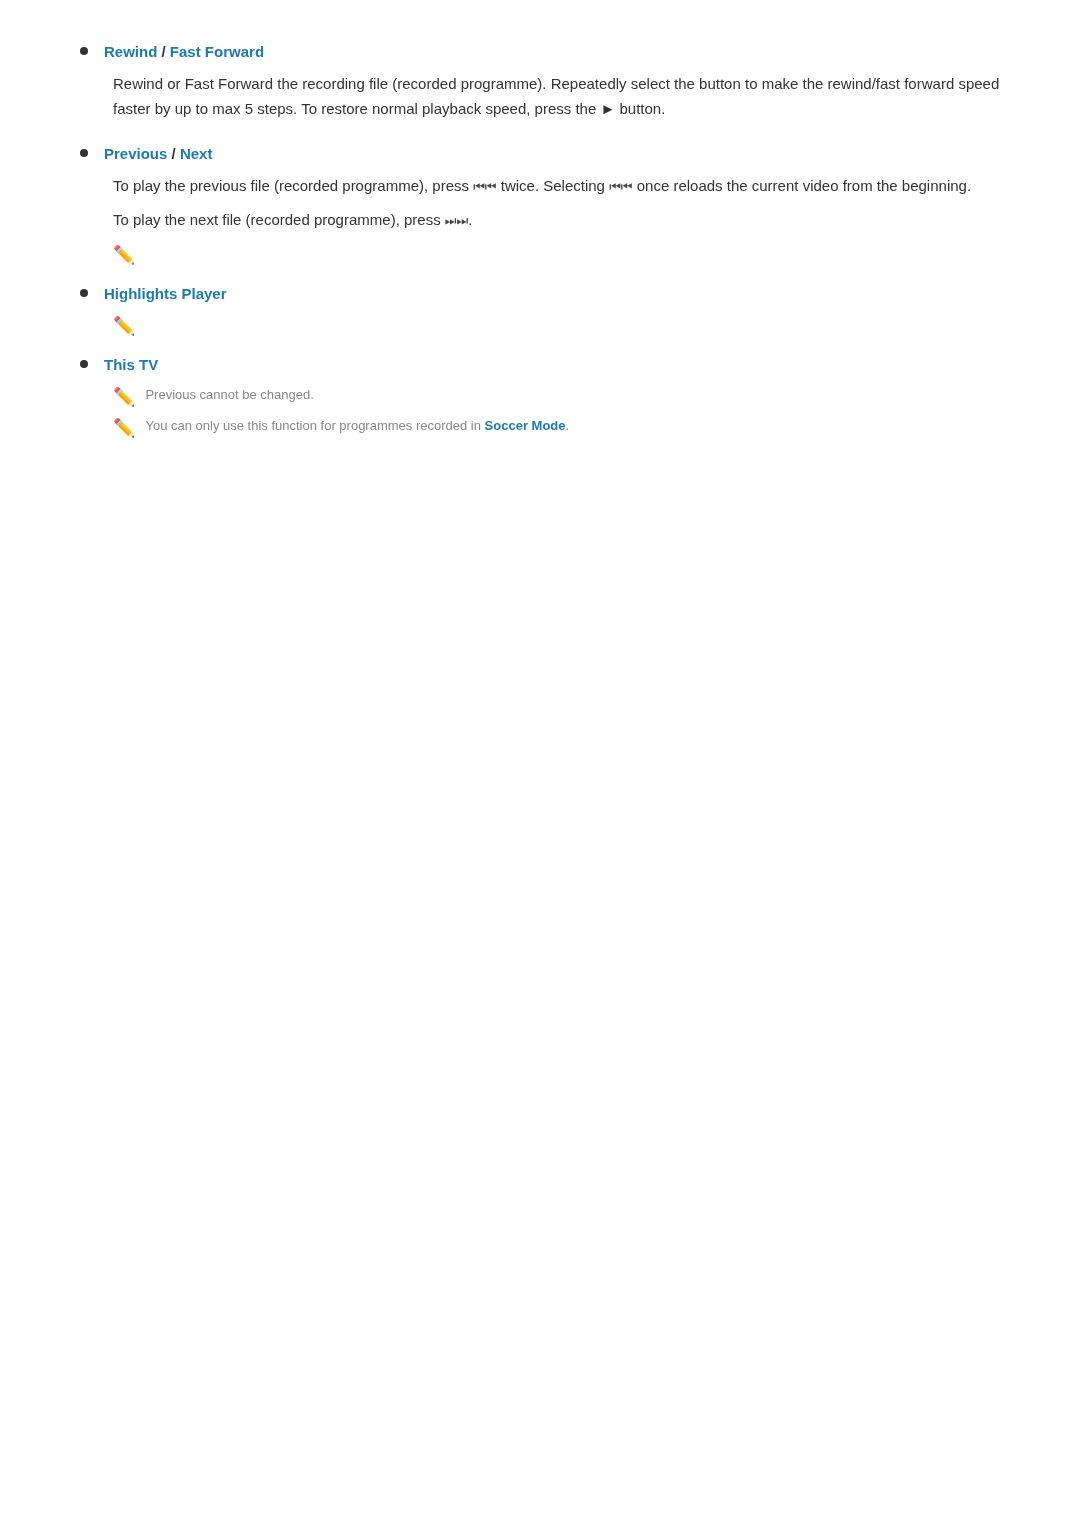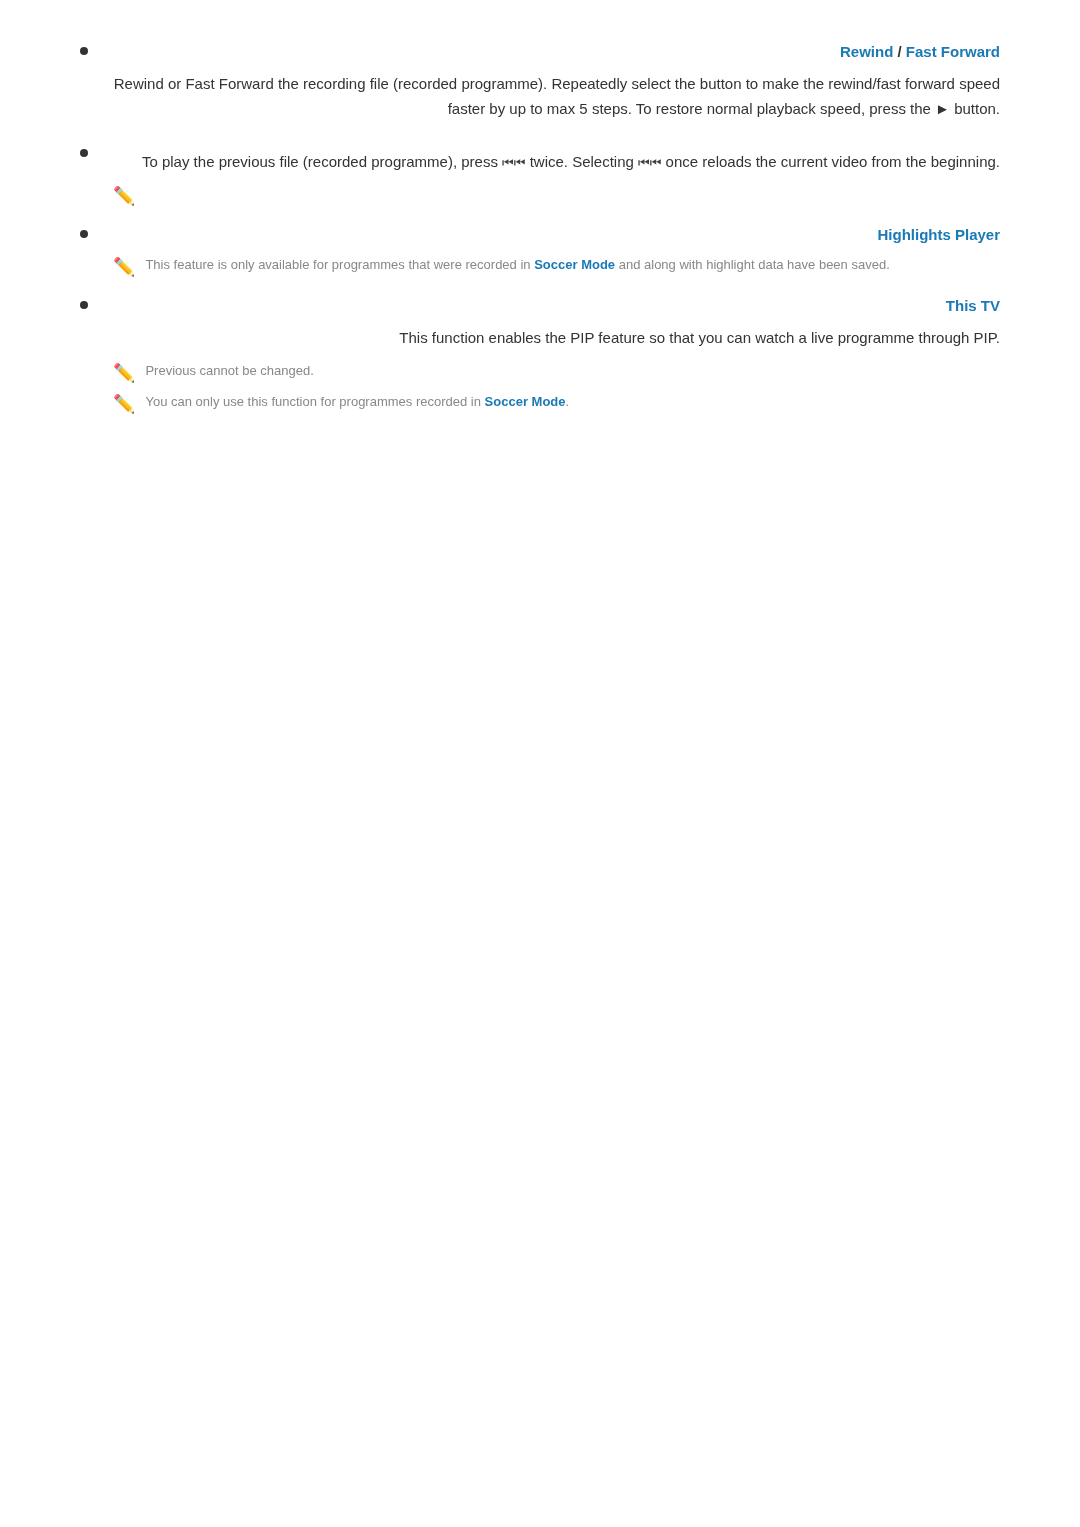--- a/index.html
+++ b/index.html
@@ -22,21 +22,20 @@
       max-width: 1080px;
     }
 
     .section {
       margin-bottom: 22px;
     }
 
     .bullet-list {
       list-style: none;
       padding: 0;
-      text-align: right;
     }
 
     .bullet-item {
       display: flex;
       align-items: flex-start;
       margin-bottom: 10px;
     }
 
     .bullet-dot {
       width: 8px;
@@ -117,58 +116,60 @@
           <p class="body-text">
             Rewind or Fast Forward the recording file (recorded programme). Repeatedly select the button to make the rewind/fast forward speed faster by up to max 5 steps. To restore normal playback speed, press the ► button.
           </p>
         </div>
       </div>
     </li>
 
     <li class="bullet-item section">
       <span class="bullet-dot"></span>
       <div style="flex:1;">
+        <div class="bullet-heading">
+          <a class="link-blue" href="#">Previous</a>
+          <span> / </span>
+          <a class="link-blue" href="#">Next</a>
+        </div>
         <div class="section-body">
           <p class="body-text">
             To play the previous file (recorded programme), press <span class="inline-symbol">⏮⏮</span> twice. Selecting <span class="inline-symbol">⏮⏮</span> once reloads the current video from the beginning.
+          </p>
+          <p class="body-text">
+            To play the next file (recorded programme), press <span class="inline-symbol">⏭⏭</span>.
           </p>
           <div class="note-row">
             <span class="note-icon">✏️</span>
           </div>
         </div>
       </div>
     </li>
 
     <li class="bullet-item section">
       <span class="bullet-dot"></span>
       <div style="flex:1;">
         <div class="bullet-heading">
           <a class="link-blue" href="#">Highlights Player</a>
         </div>
         <div class="section-body">
           <div class="note-row">
             <span class="note-icon">✏️</span>
-            <span class="note-text">
-              This feature is only available for programmes that were recorded in <a class="link-blue" style="font-size:13px;" href="#">Soccer Mode</a> and along with highlight data have been saved.
-            </span>
           </div>
         </div>
       </div>
     </li>
 
     <li class="bullet-item section">
       <span class="bullet-dot"></span>
       <div style="flex:1;">
         <div class="bullet-heading">
           <a class="link-blue" href="#">This TV</a>
         </div>
         <div class="section-body">
-          <p class="body-text">
-            This function enables the PIP feature so that you can watch a live programme through PIP.
-          </p>
           <div class="note-row">
             <span class="note-icon">✏️</span>
             <span class="note-text">
               Previous cannot be changed.
             </span>
           </div>
           <div class="note-row">
             <span class="note-icon">✏️</span>
             <span class="note-text">
               You can only use this function for programmes recorded in <a class="link-blue" style="font-size:13px;" href="#">Soccer Mode</a>.

